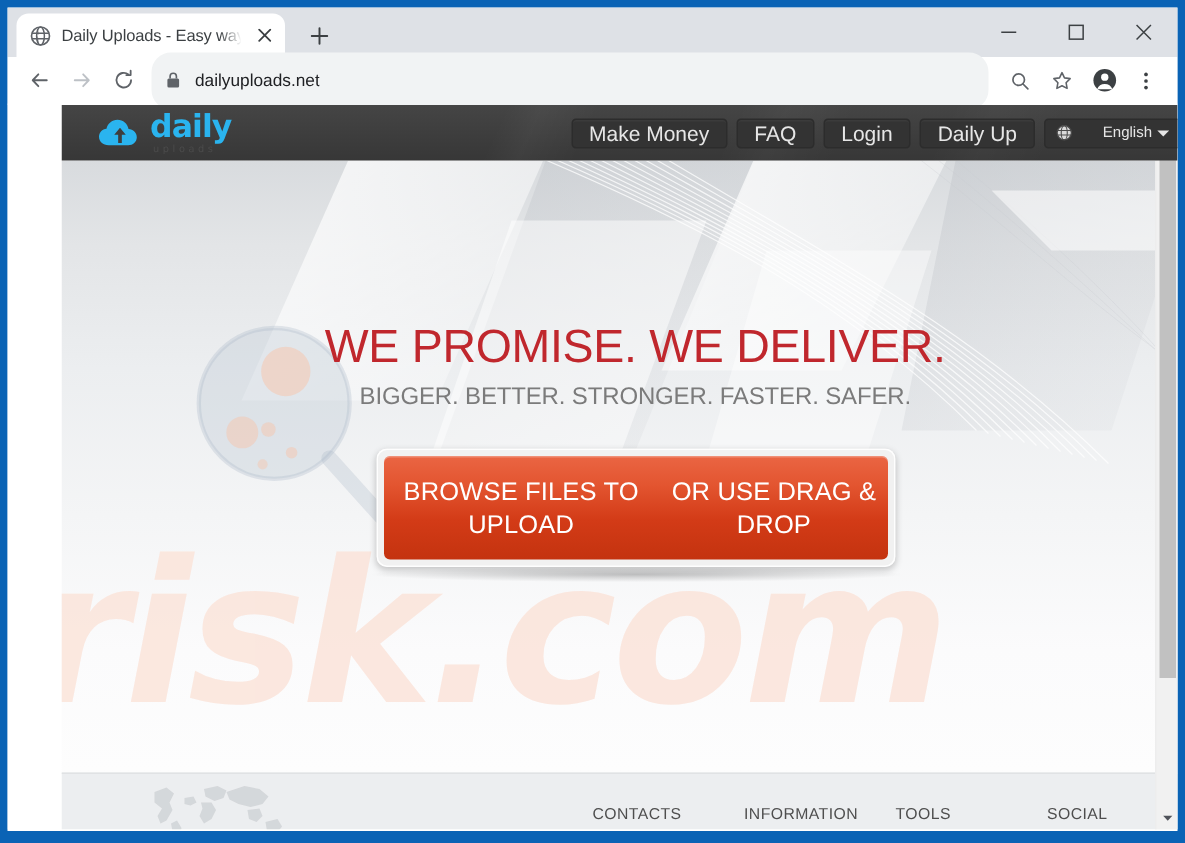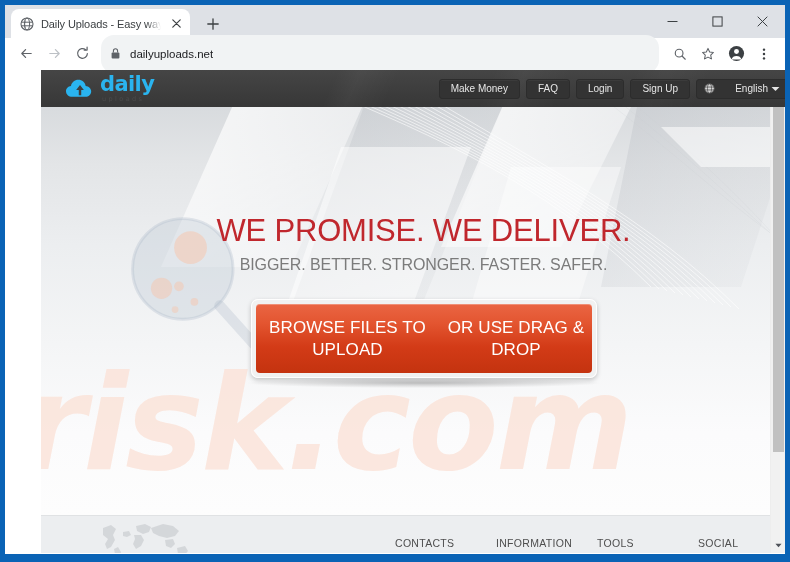--- a/index.html
+++ b/index.html
@@ -194,21 +194,21 @@
     margin-right: 18px;
     display: flex;
     align-items: center;
     gap: 6px;
   }
   .nav-btn {
     background: #333333;
     border: 1px solid #2c2c2c;
     border-radius: 3px;
     color: #e6e6e6;
-    font-size: 10px;
+    font-size: 14px;
     height: 20px;
     padding: 0 11px;
     display: flex;
     align-items: center;
     justify-content: center;
     white-space: nowrap;
     box-shadow: inset 0 1px 0 rgba(255,255,255,0.04);
   }
   .lang-btn {
     background: #333333;
@@ -499,21 +499,21 @@
             <span class="logo-text">
               <span class="logo-daily">daily</span>
               <span class="logo-uploads">uploads</span>
             </span>
           </div>
 
           <div class="nav">
             <div class="nav-btn">Make Money</div>
             <div class="nav-btn">FAQ</div>
             <div class="nav-btn">Login</div>
-            <div class="nav-btn">Sign Up</div>
+            <div class="nav-btn">Daily Up</div>
             <div class="lang-btn">
               <span class="globe">
                 <svg width="11" height="11" viewBox="0 0 12 12">
                   <circle cx="6" cy="6" r="5.2" fill="#d9d9d9"></circle>
                   <ellipse cx="6" cy="6" rx="2.2" ry="5.2" fill="none" stroke="#4a4a4a" stroke-width="0.8"></ellipse>
                   <path d="M1 4.4 H11 M1 7.6 H11" stroke="#4a4a4a" stroke-width="0.8"></path>
                   <circle cx="6" cy="6" r="5.2" fill="none" stroke="#4a4a4a" stroke-width="0.9"></circle>
                 </svg>
               </span>
               <span class="lang-label">English</span>

